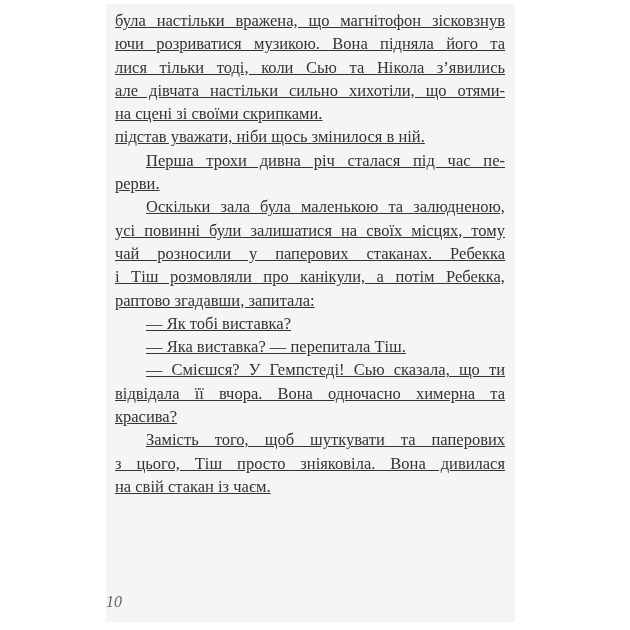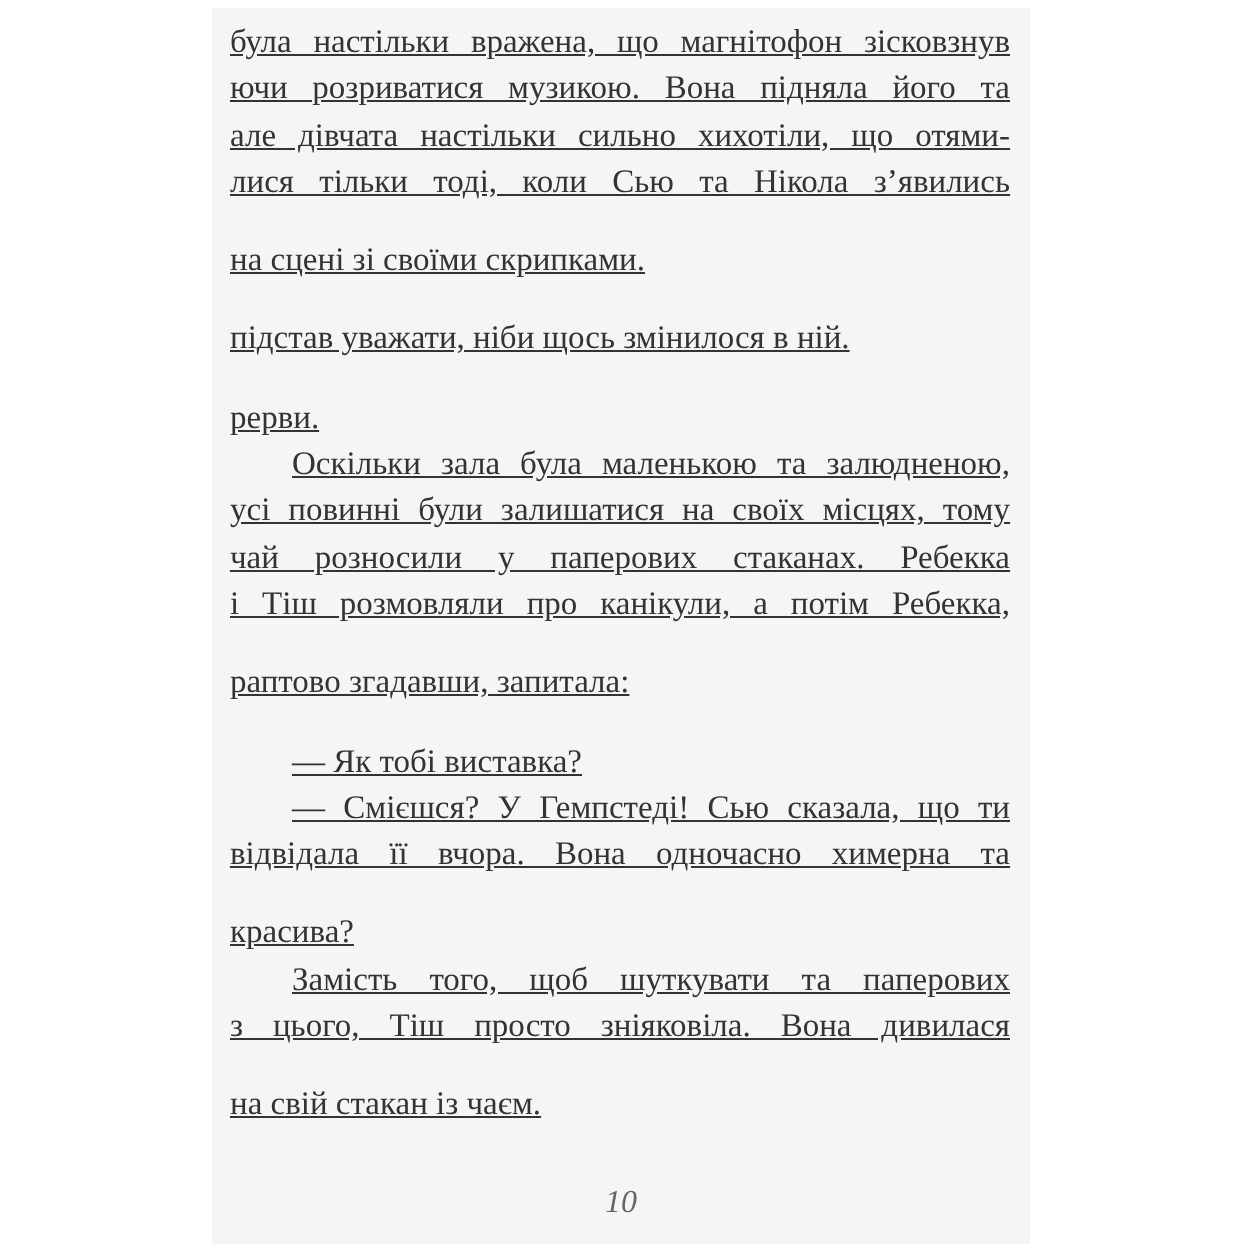--- a/index.html
+++ b/index.html
@@ -30,53 +30,54 @@
     height: 23.3px;
     color: var(--text);
     text-align: justify;
     text-align-last: justify;
     white-space: normal;
     text-decoration: underline;
   }
   .line.end {
     text-align: right;
     text-align-last: left;
-    margin-top: 16px;
   }
   .line.indent {
     text-indent: 31px;
   }
   .page-number {
     position: absolute;
     left: 0; right: 0;
     bottom: 11px;
-    text-align: center;
+    text-align: left;
     font-style: italic;
     font-size: 16px;
     color: var(--page-number);
   }
 </style>
 </head>
 <body>
 
 <div class="page">
   <div class="text-block">
     <div class="line">була настільки вражена, що магнітофон зісковзнув</div>
     <div class="line">ючи розриватися музикою. Вона підняла його та</div>
+    <div class="line">лися тільки тоді, коли Сью та Нікола з’явились</div>
     <div class="line">але дівчата настільки сильно хихотіли, що отями-</div>
-    <div class="line">лися тільки тоді, коли Сью та Нікола з’явились</div>
     <div class="line end">на сцені зі своїми скрипками.</div>
     <div class="line end">підстав уважати, ніби щось змінилося в ній.</div>
+    <div class="line indent">Перша трохи дивна річ сталася під час пе-</div>
     <div class="line end">рерви.</div>
     <div class="line indent">Оскільки зала була маленькою та залюдненою,</div>
     <div class="line">усі повинні були залишатися на своїх місцях, тому</div>
     <div class="line">чай розносили у паперових стаканах. Ребекка</div>
     <div class="line">і Тіш розмовляли про канікули, а потім Ребекка,</div>
     <div class="line end">раптово згадавши, запитала:</div>
     <div class="line end indent">— Як тобі виставка?</div>
+    <div class="line end indent">— Яка виставка? — перепитала Тіш.</div>
     <div class="line indent">— Смієшся? У Гемпстеді! Сью сказала, що ти</div>
     <div class="line">відвідала її вчора. Вона одночасно химерна та</div>
     <div class="line end">красива?</div>
     <div class="line indent">Замість того, щоб шуткувати та паперових</div>
     <div class="line">з цього, Тіш просто зніяковіла. Вона дивилася</div>
     <div class="line end">на свій стакан із чаєм.</div>
   </div>
   <div class="page-number">10</div>
 </div>
 

